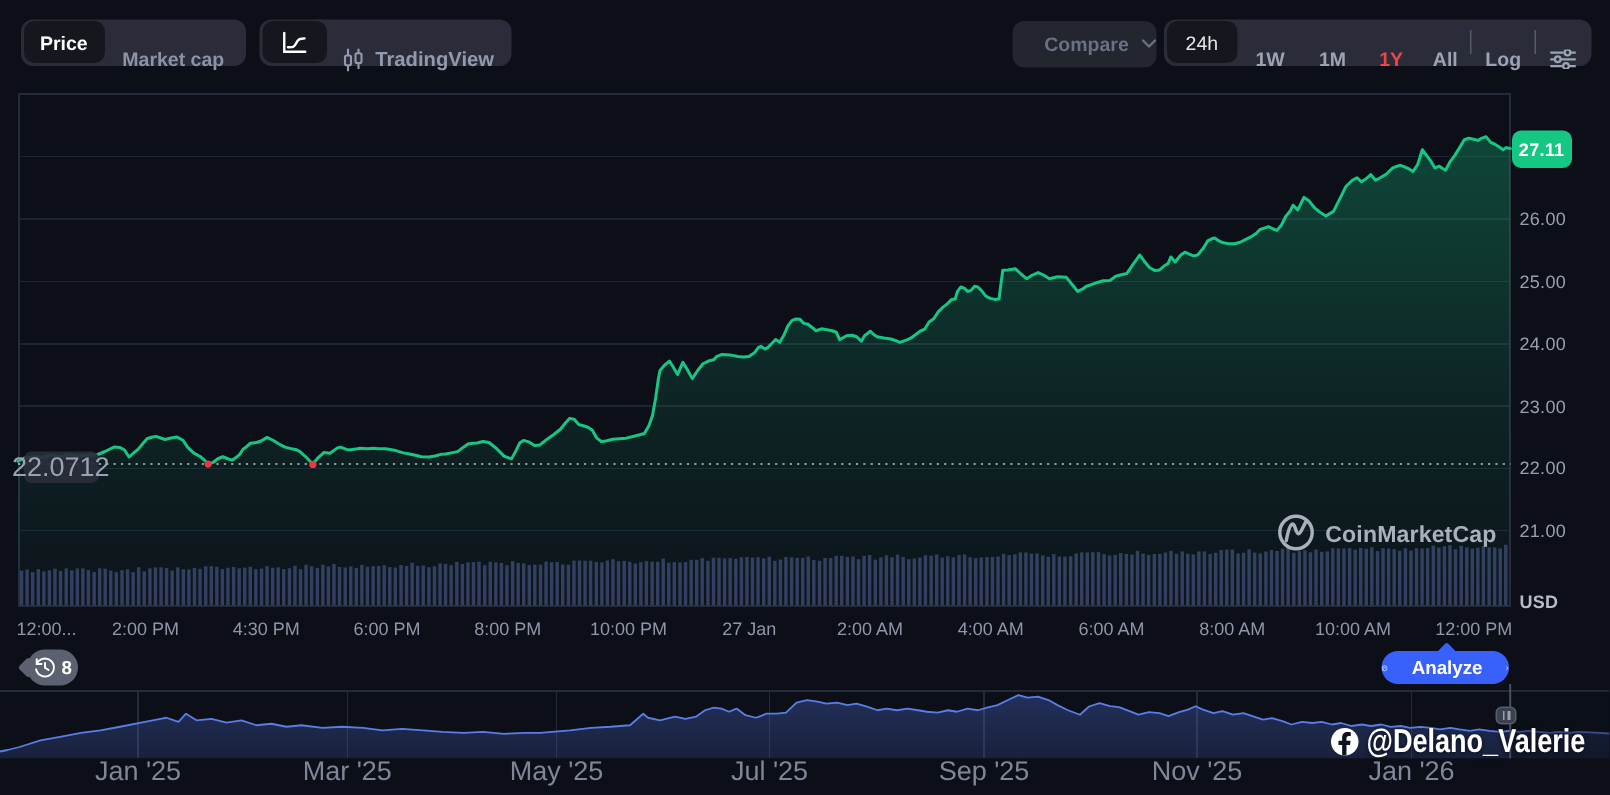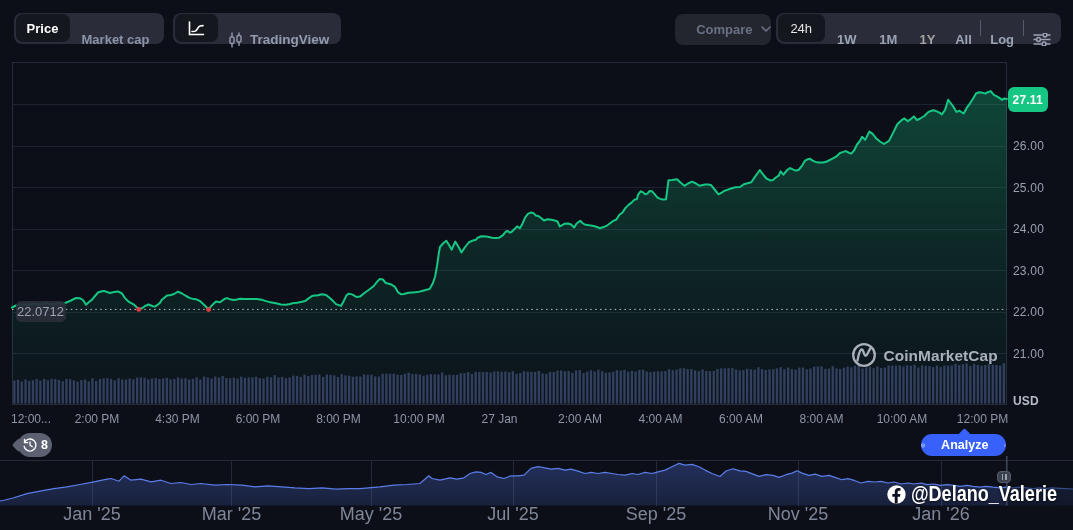--- a/index.html
+++ b/index.html
@@ -371,21 +371,21 @@
   <span>Compare</span>
   <svg width="10" height="6" viewBox="0 0 10 6">
       <path d="M1 1 L5 5 L9 1" fill="none" stroke="#6a7184" stroke-width="1.6" stroke-linecap="round" stroke-linejoin="round"></path>
     </svg>
 </div>
 
 <div class="grp" style="left:776px; width:285px; padding:0 2px;">
   <div class="chip" style="width:47px; color:#e5e5e5; font-size:13px; font-weight:400;">24h</div>
   <div class="seg" style="width:45px; color:#9ba3b4;">1W</div>
   <div class="seg" style="width:39px; color:#9ba3b4;">1M</div>
-  <div class="seg" style="width:40px; color:#a3a3a3;">1Y</div>
+  <div class="seg" style="width:40px; color:#ef4444;">1Y</div>
   <div class="seg" style="width:33px; color:#9ba3b4;">All</div>
   <div style="width:1px; height:16px; background:#555b6d;"></div>
   <div class="seg" style="width:43px; color:#9ba3b4;">Log</div>
   <div style="width:1px; height:16px; background:#555b6d;"></div>
   <div class="seg" style="width:35px;">
     <svg width="18" height="13" viewBox="0 0 18 13">
         <g stroke="#9ba3b4" stroke-width="1.5" fill="none">
       <line x1="0.5" y1="2" x2="9.5" y2="2"></line>
           <circle cx="12" cy="2" r="1.9"></circle>
           <line x1="14" y1="2" x2="17.5" y2="2"></line>
@@ -393,21 +393,21 @@
           <circle cx="5.5" cy="6.5" r="1.9"></circle>
           <line x1="7.5" y1="6.5" x2="17.5" y2="6.5"></line>
       <line x1="0.5" y1="11" x2="8.5" y2="11"></line>
           <circle cx="11" cy="11" r="1.9"></circle>
           <line x1="13" y1="11" x2="17.5" y2="11"></line>
     </g>
       </svg>
   </div>
 </div>
 
-<div class="abs" style="left:15.5px; top:300.5px; width:50px; height:21px; background:rgba(42,46,58,0.92); border-radius:5px; color:#9aa3b5; font-size:13px; display:flex; align-items:center; justify-content:center;">22.0712</div>
+<div class="abs" style="left:15.5px; top:300.5px; width:50px; height:21px; background:rgba(42,46,58,0.92); border-radius:5px; color:#9aa3b5; font-size:18px; display:flex; align-items:center; justify-content:center;">22.0712</div>
 
 <div class="abs" style="left:1007.5px; top:87px; width:40.5px; height:25px; background:#16c784; border-radius:6px; color:#fff; font-size:12px; font-weight:700; display:flex; align-items:center; justify-content:center; letter-spacing:0.2px;">27.11</div>
 
 <div class="yl" style="top:139.1px">26.00</div>
 <div class="yl" style="top:180.6px">25.00</div>
 <div class="yl" style="top:222.2px">24.00</div>
 <div class="yl" style="top:263.7px">23.00</div>
 <div class="yl" style="top:305.3px">22.00</div>
 <div class="yl" style="top:346.8px">21.00</div>
 <div class="yl" style="top:394px; color:#b6bcc9; font-weight:700;">USD</div>

